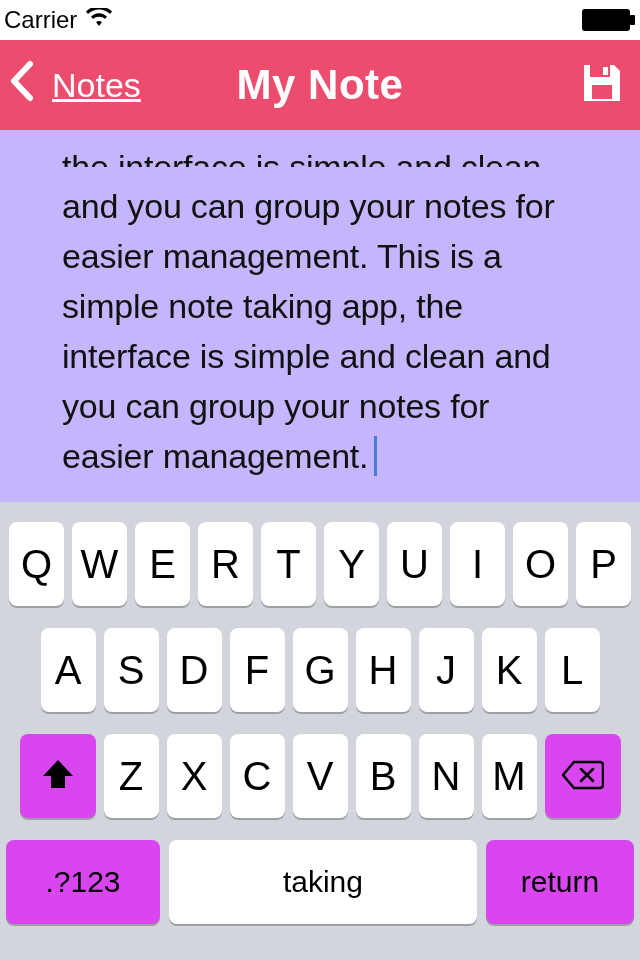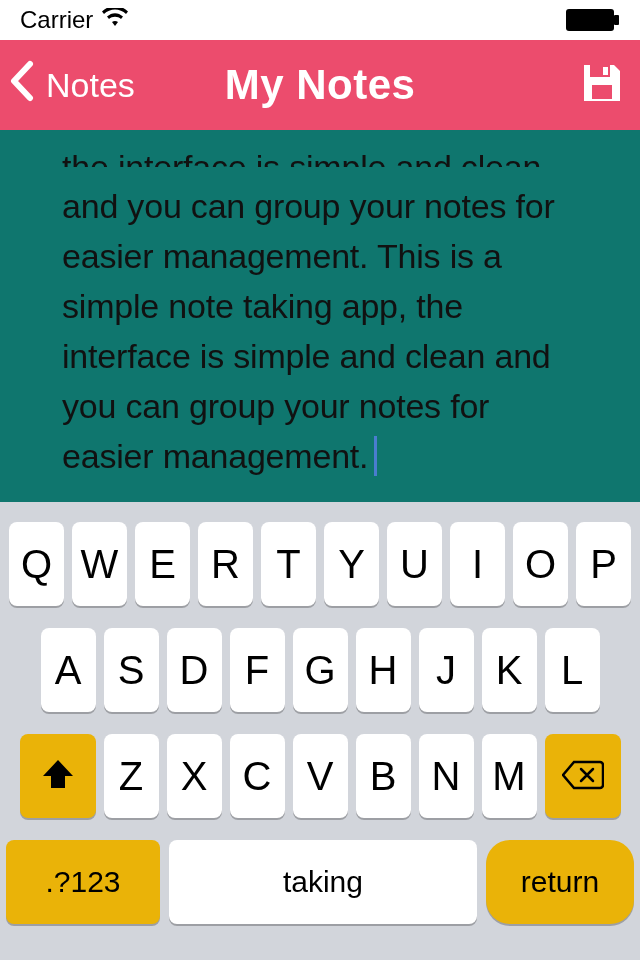--- a/index.html
+++ b/index.html
@@ -3,48 +3,48 @@
 <meta charset="utf-8">
 <style>
   * { margin: 0; padding: 0; box-sizing: border-box; }
   html, body { width: 640px; height: 960px; overflow: hidden; font-family: -apple-system, "Helvetica Neue", Helvetica, Arial, sans-serif; }
   .status-bar {
     height: 40px;
     background: #fff;
     display: flex;
     align-items: center;
     justify-content: space-between;
-    padding: 0 20px;
+    padding: 0 4px;
     font-size: 24px;
     font-weight: 500;
     color: #000;
   }
   .status-left { display: flex; align-items: center; gap: 8px; }
   .status-center { position: absolute; left: 50%; transform: translateX(-50%); font-weight: 600; }
   .nav-bar {
     height: 90px;
     background: #ec4c6d;
     display: flex;
     align-items: center;
     justify-content: space-between;
     padding: 0 14px 0 8px;
     color: #fff;
   }
-  .nav-left { display: flex; align-items: center; gap: 12px; font-size: 34px; font-weight: 400; cursor: pointer; }
+  .nav-left { display: flex; align-items: center; gap: 18px; font-size: 34px; font-weight: 400; cursor: pointer; text-decoration: underline; }
   .nav-title {
     position: absolute;
     left: 50%;
     transform: translateX(-50%);
     font-size: 42px;
     font-weight: 700;
     letter-spacing: 0.5px;
   }
   .nav-right { cursor: pointer; }
   .content {
-    background: #0f766e;
+    background: #c4b5fd;
     padding: 28px 56px 13px 62px;
     height: 372px;
     overflow: hidden;
     position: relative;
   }
   .note-text {
     font-size: 34px;
     line-height: 1.47;
     color: #111;
     font-weight: 300;
@@ -88,28 +88,28 @@
     display: flex;
     align-items: center;
     justify-content: center;
     font-size: 40px;
     font-weight: 300;
     color: #000;
     height: 84px;
     width: 55px;
     cursor: pointer;
   }
-  .key-gray { background: #eab308; }
+  .key-gray { background: #d946ef; }
   .kb-row2 { padding: 0 28px; }
   .kb-row3 { gap: 8px; }
   .shift-key, .bksp-key { width: 76px; }
   .kb-row4 { gap: 9px; margin-bottom: 0; }
   .key-123 { width: 156px; font-size: 30px; }
   .key-space { width: 312px; font-size: 30px; }
-  .key-return { width: 150px; font-size: 30px; border-radius: 24px; }
+  .key-return { width: 150px; font-size: 30px; }
   .wifi-icon { display: inline-block; }
   .battery { display: inline-flex; align-items: center; }
 </style>
 </head>
 <body>
 
 <div class="status-bar">
   <div class="status-left">
     <span>Carrier</span>
     <span class="wifi-icon">
@@ -128,21 +128,21 @@
 
 <div class="nav-bar">
   <div class="nav-left">
     <span>
       <svg width="26" height="42" viewBox="0 0 26 42">
           <path d="M22 4 L6 21 L22 38" stroke="#fff" stroke-width="6" fill="none" stroke-linecap="round" stroke-linejoin="round"></path>
         </svg>
     </span>
     <span>Notes</span>
   </div>
-  <div class="nav-title">My Notes</div>
+  <div class="nav-title">My Note</div>
   <div class="nav-right">
     <span>
       <svg width="48" height="48" viewBox="0 0 48 48">
         <path d="M6 6 H36 L42 12 V42 H6 Z" fill="#fff"></path>
         <rect x="12" y="6" width="20" height="12" fill="#ec4c6d"></rect>
         <rect x="25" y="8" width="5" height="8" fill="#fff"></rect>
         <rect x="12" y="24" width="24" height="18" fill="#ec4c6d"></rect>
         <rect x="12" y="24" width="24" height="18" fill="#fff"></rect>
         <rect x="14" y="26" width="20" height="14" fill="#ec4c6d"></rect>
       </svg>

